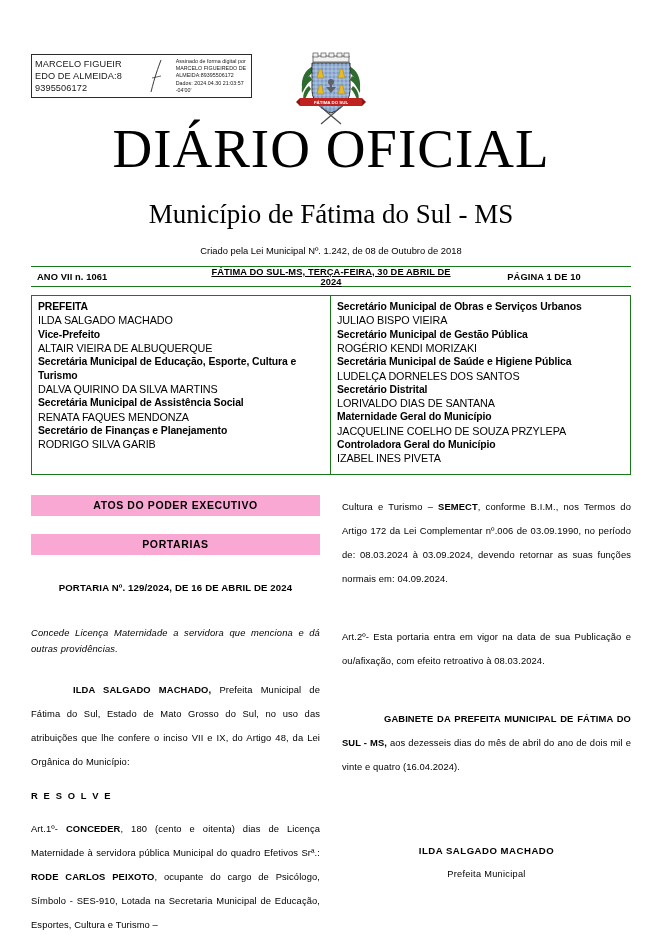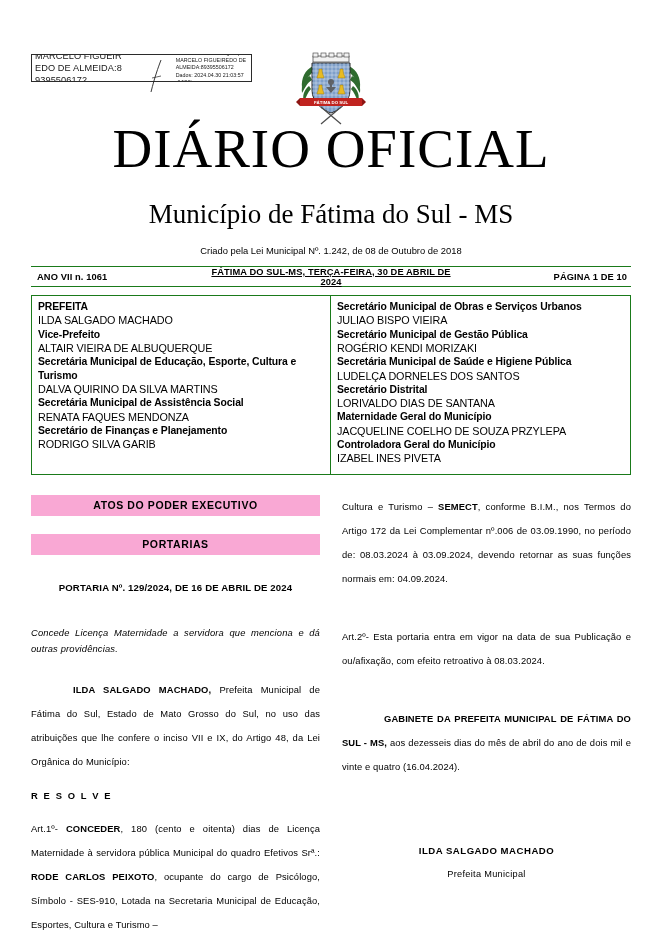--- a/index.html
+++ b/index.html
@@ -33,21 +33,21 @@
   .sig-row {
     position: relative;
     height: 60px;
     margin-top: 50px;
   }
   .sig-box {
     position: absolute;
     left: 0;
     top: 4px;
     width: 221px;
-    height: 28px;
+    height: 44px;
     border: 1px solid #2b2b2b;
     box-sizing: border-box;
     display: flex;
     align-items: center;
     overflow: hidden;
     gap: 48px;
   }
   .sig-name {
     font-size: 9.2px;
     line-height: 12px;
@@ -119,21 +119,21 @@
     border-bottom: 1.6px solid #1a7a1a;
     height: 19px;
     display: flex;
     align-items: center;
     font-size: 9.3px;
     font-weight: bold;
     letter-spacing: 0.1px;
   }
   .infobar .left { width: 170px; text-align: left; padding-left: 6px; box-sizing: border-box; }
   .infobar .center { flex: 1; text-align: center; text-decoration: underline; }
-  .infobar .right { width: 170px; text-align: right; padding-right: 4px; box-sizing: border-box; }
+  .infobar .right { width: 170px; text-align: center; padding-right: 4px; box-sizing: border-box; }
 
   
   .officials {
     margin-top: 8px;
     border: 1.6px solid #1a7a1a;
     display: flex;
     box-sizing: border-box;
     width: 600px;
   }
   .officials .col {

